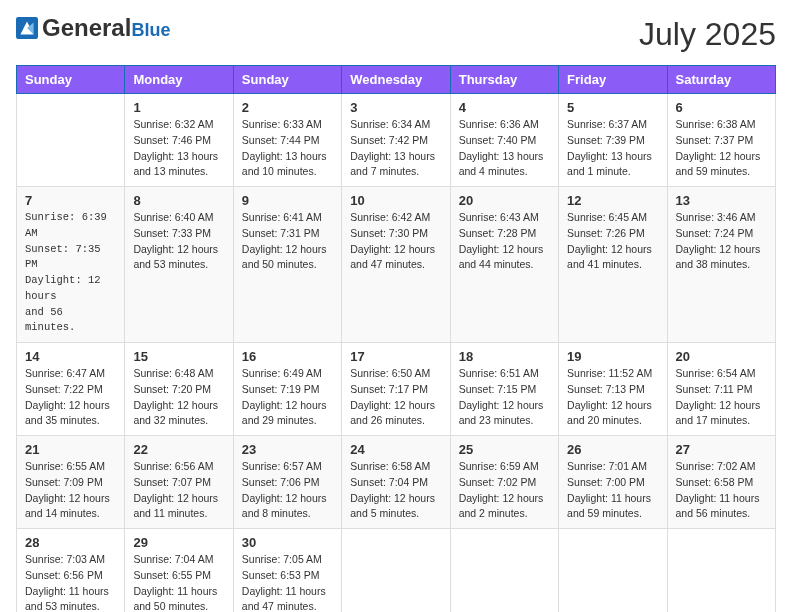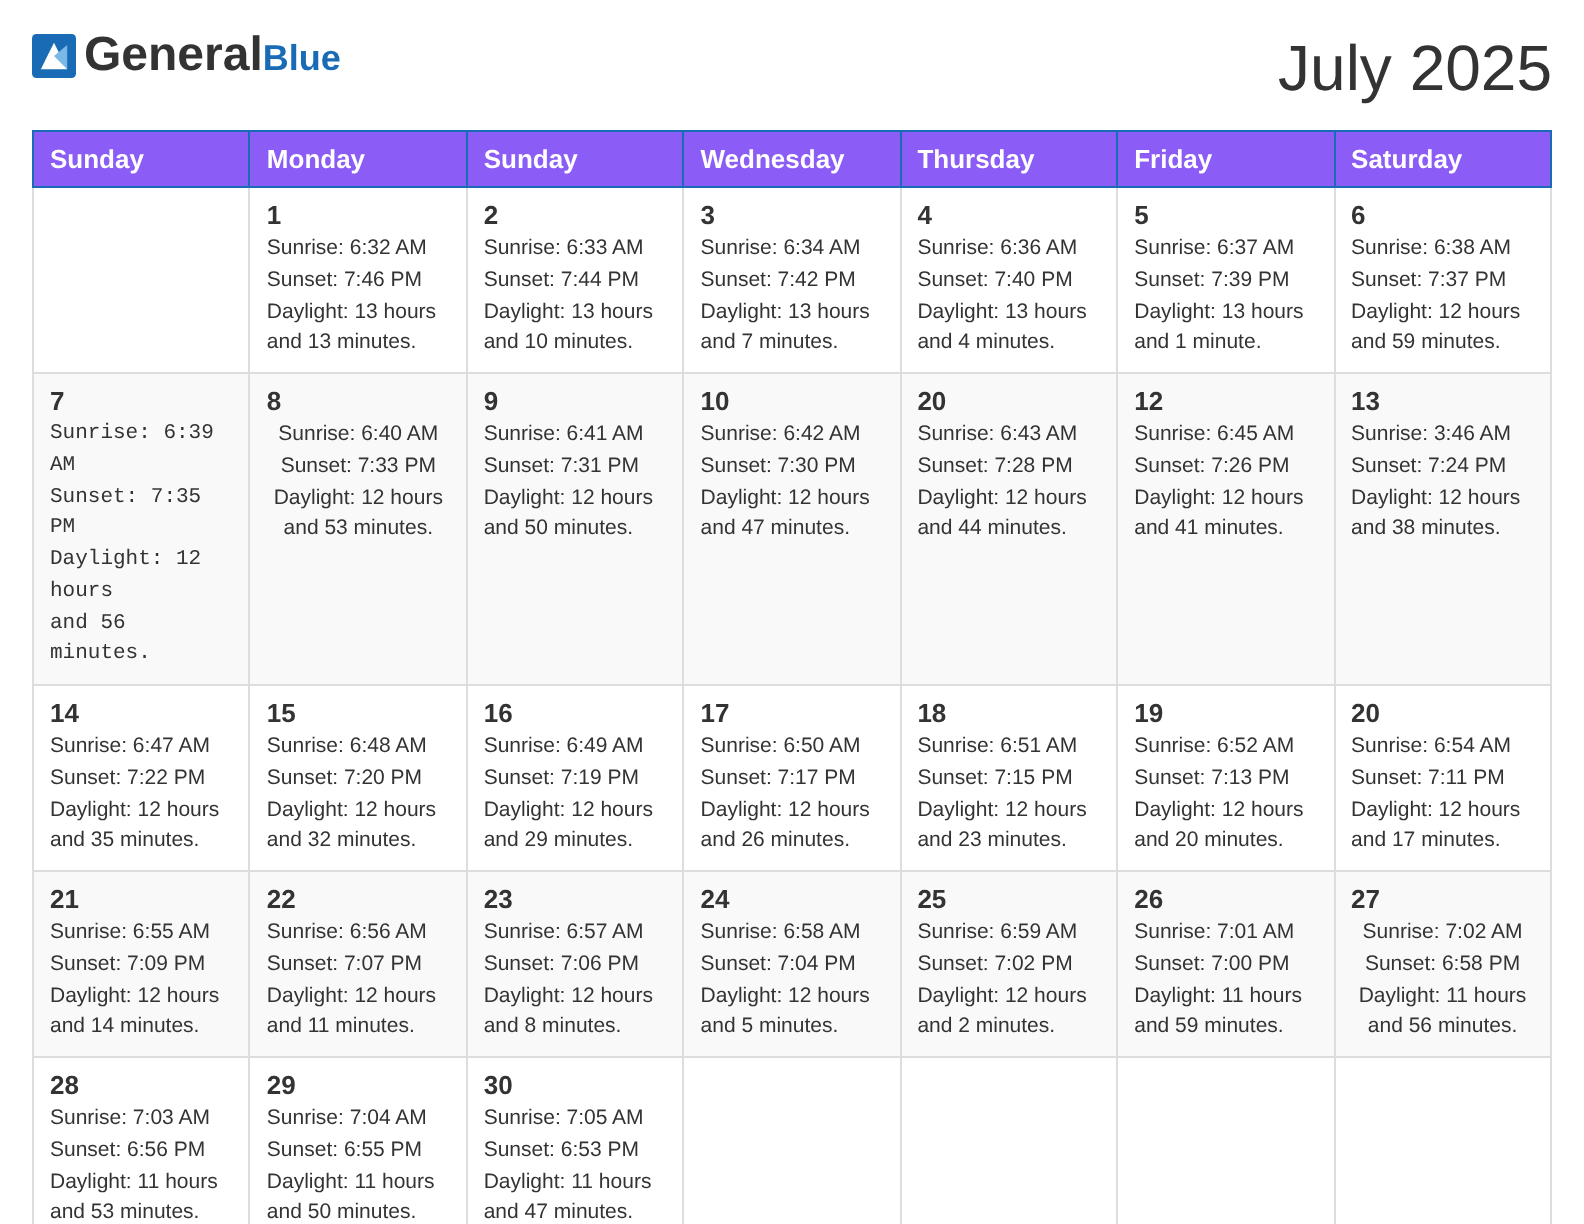--- a/index.html
+++ b/index.html
@@ -173,21 +173,21 @@
       <tr>
         <td>
           <span class="day-number">7</span>
           <div class="day-info" style="white-space: pre-line; font-family: Liberation Mono, monospace;">Sunrise: 6:39 AM
 Sunset: 7:35 PM
 Daylight: 12 hours
 and 56 minutes.</div>
         </td>
         <td>
           <span class="day-number">8</span>
-          <div class="day-info" style="white-space: pre-line; text-align: center;">Sunrise: 6:40 AM
+          <div class="day-info" style="white-space: pre-line;">Sunrise: 6:40 AM
 Sunset: 7:33 PM
 Daylight: 12 hours
 and 53 minutes.</div>
         </td>
         <td>
           <span class="day-number">9</span>
           <div class="day-info" style="white-space: pre-line;">Sunrise: 6:41 AM
 Sunset: 7:31 PM
 Daylight: 12 hours
 and 50 minutes.</div>
@@ -252,21 +252,21 @@
         </td>
         <td>
           <span class="day-number">18</span>
           <div class="day-info" style="white-space: pre-line;">Sunrise: 6:51 AM
 Sunset: 7:15 PM
 Daylight: 12 hours
 and 23 minutes.</div>
         </td>
         <td>
           <span class="day-number">19</span>
-          <div class="day-info" style="white-space: pre-line;">Sunrise: 6:52 AM
+          <div class="day-info" style="white-space: pre-line;">Sunrise: 11:52 AM
 Sunset: 7:13 PM
 Daylight: 12 hours
 and 20 minutes.</div>
         </td>
         <td>
           <span class="day-number">20</span>
           <div class="day-info" style="white-space: pre-line;">Sunrise: 6:54 AM
 Sunset: 7:11 PM
 Daylight: 12 hours
 and 17 minutes.</div>
@@ -310,21 +310,21 @@
         </td>
         <td>
           <span class="day-number">26</span>
           <div class="day-info" style="white-space: pre-line;">Sunrise: 7:01 AM
 Sunset: 7:00 PM
 Daylight: 11 hours
 and 59 minutes.</div>
         </td>
         <td>
           <span class="day-number">27</span>
-          <div class="day-info" style="white-space: pre-line; text-align: center;">Sunrise: 7:02 AM
+          <div class="day-info" style="white-space: pre-line;">Sunrise: 7:02 AM
 Sunset: 6:58 PM
 Daylight: 11 hours
 and 56 minutes.</div>
         </td>
       </tr>
       <tr>
         <td>
           <span class="day-number">28</span>
           <div class="day-info" style="white-space: pre-line;">Sunrise: 7:03 AM
 Sunset: 6:56 PM

